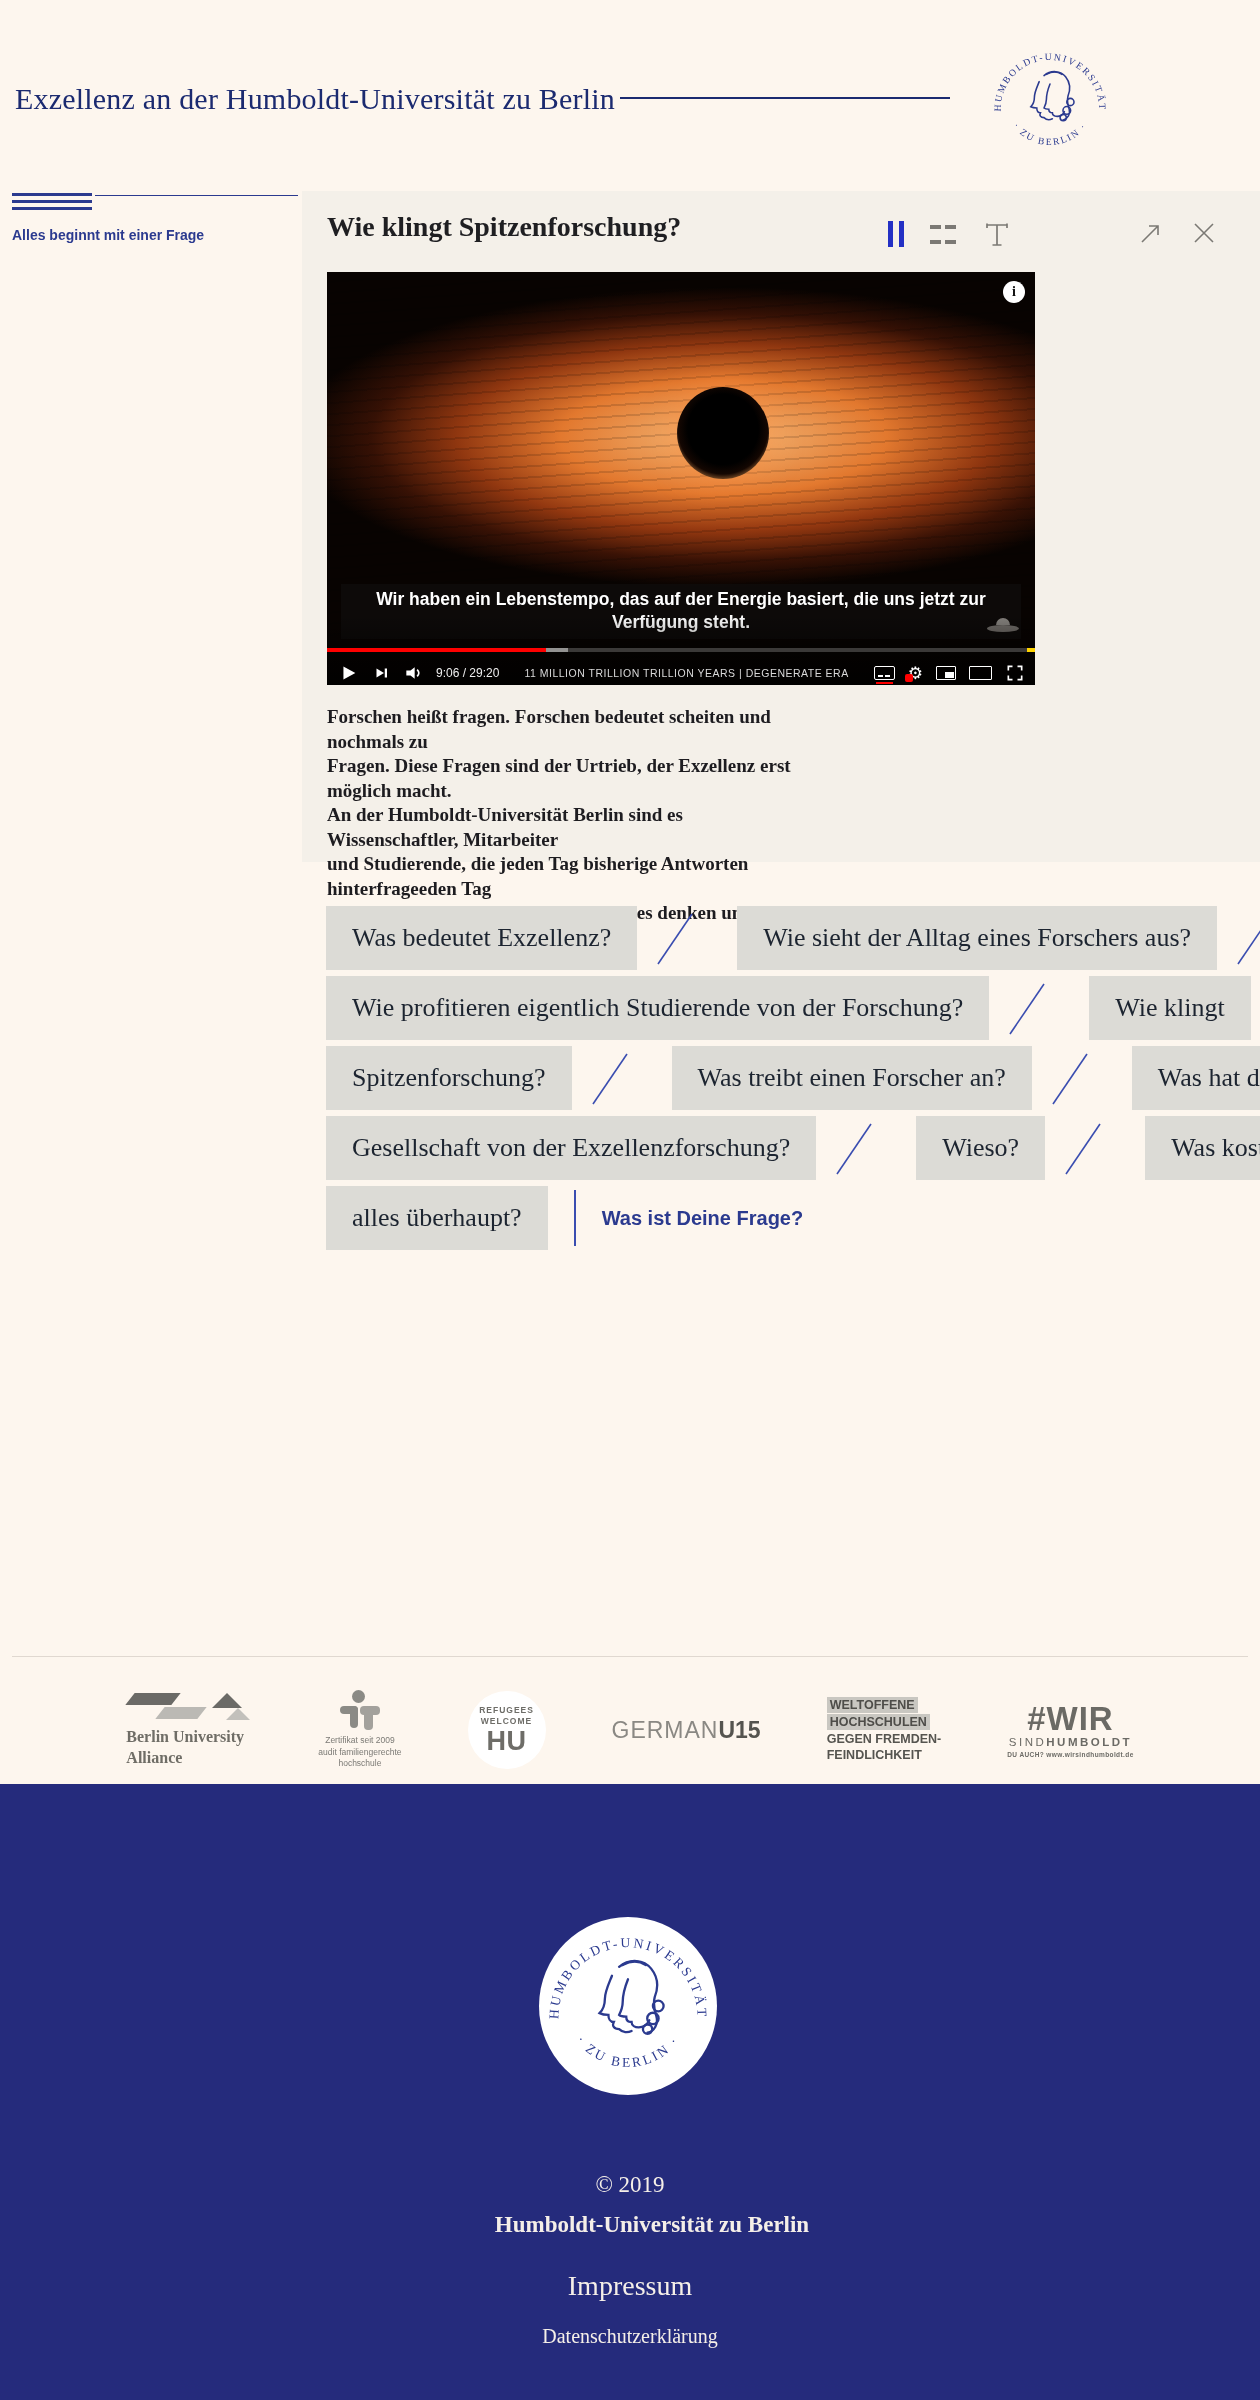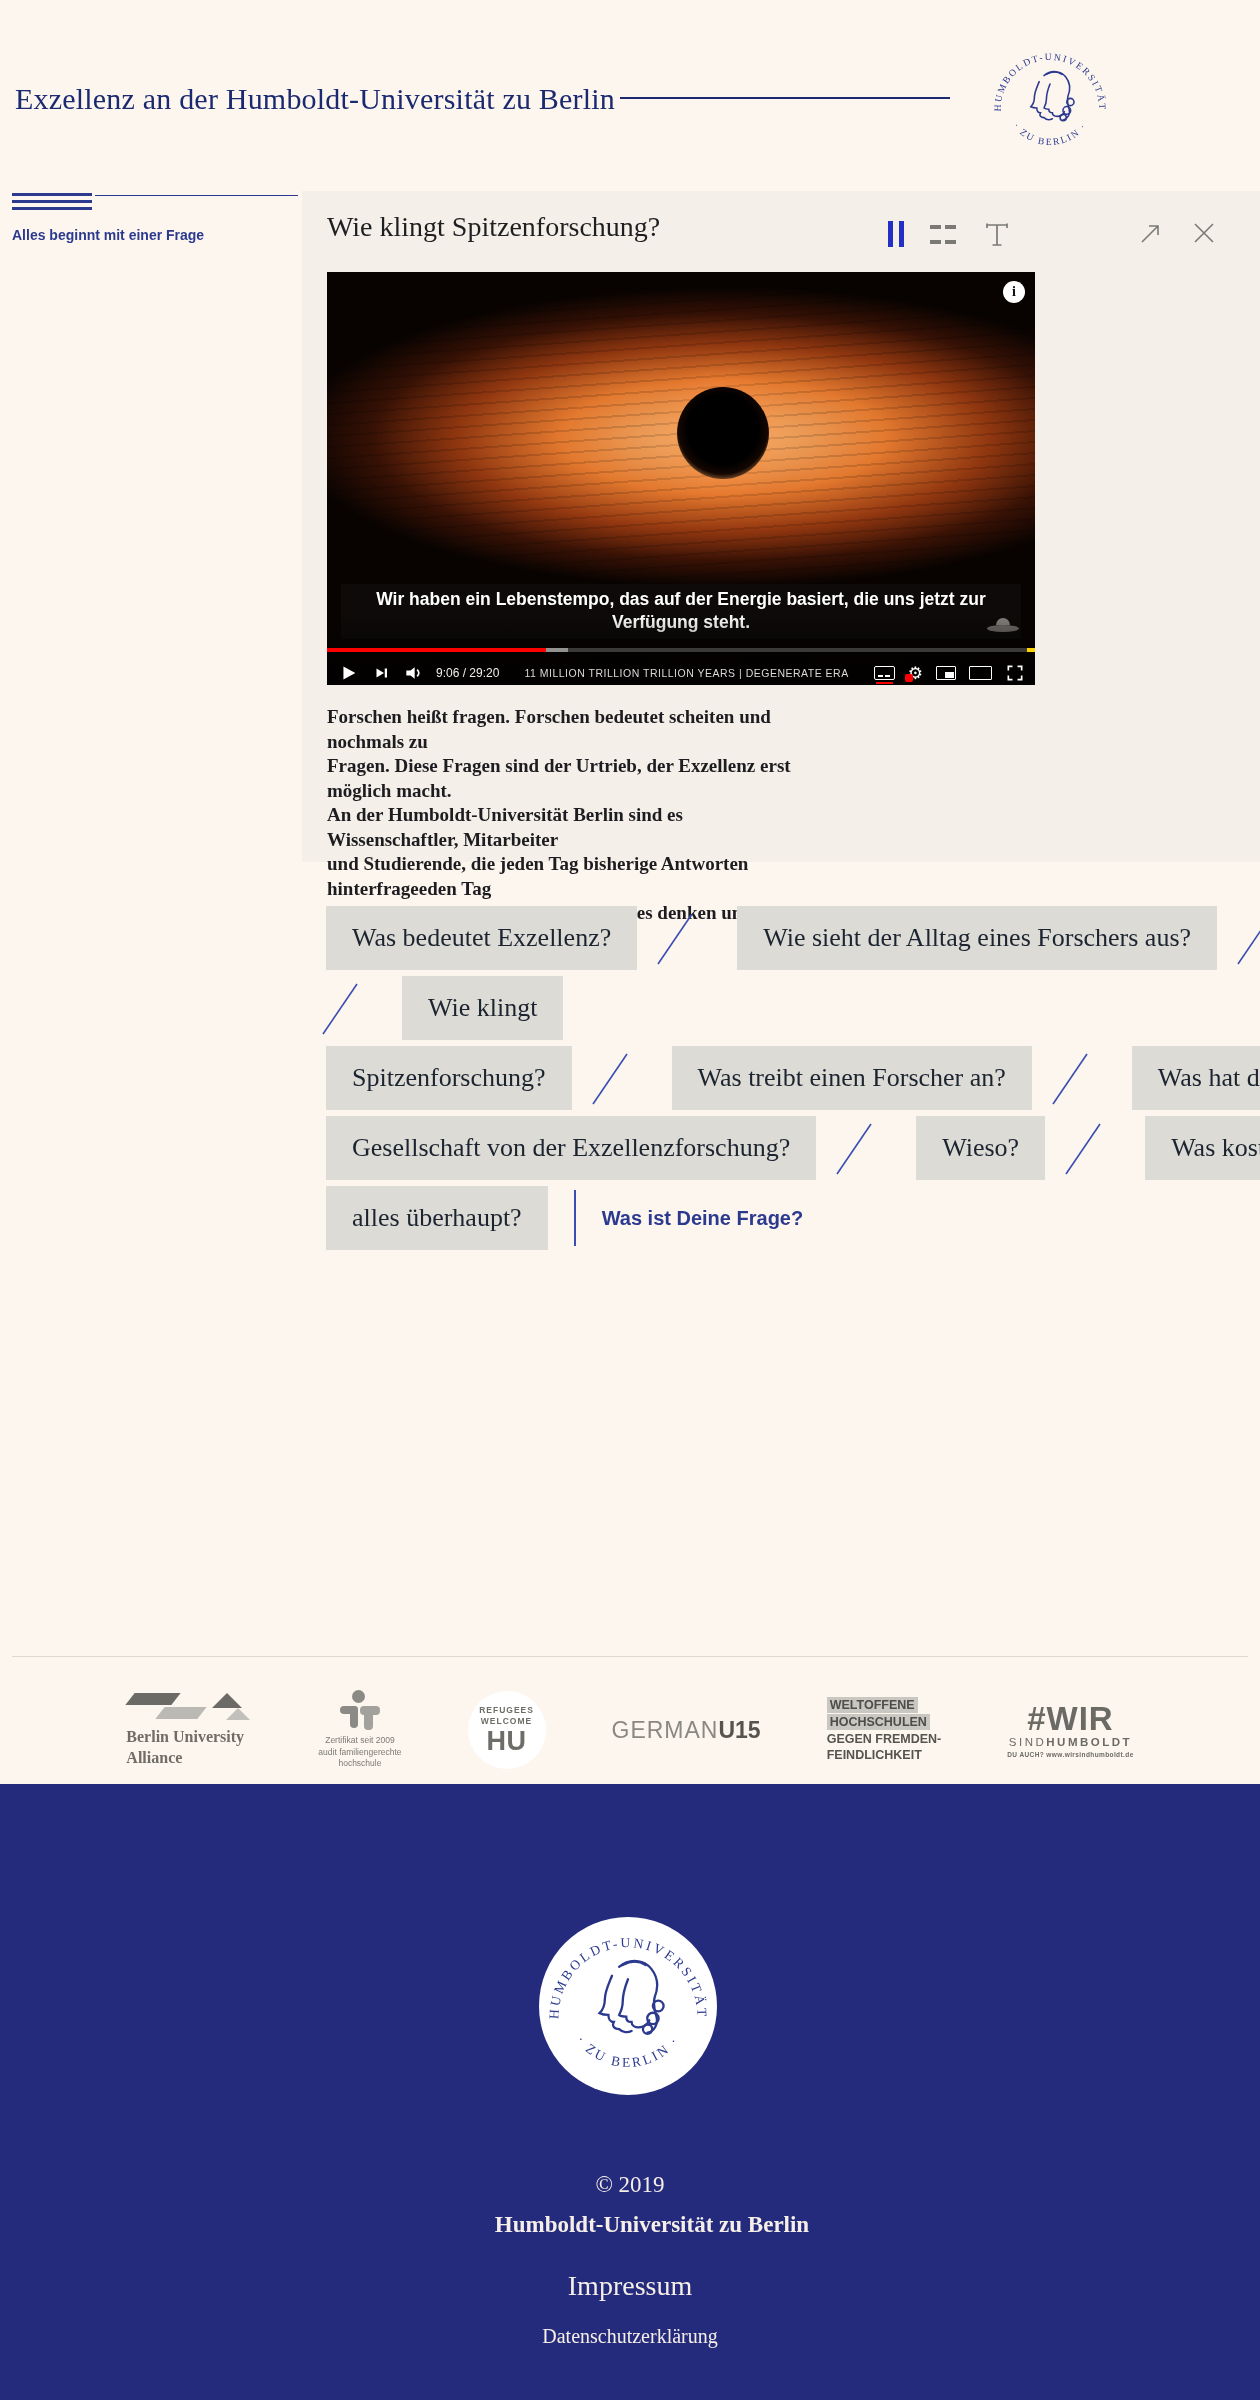--- a/index.html
+++ b/index.html
@@ -16,21 +16,21 @@
 
   
   .burger { position:absolute; left:12px; top:193px; width:80px; cursor:pointer; }
   .burger span { display:block; height:3px; background:#2b3a8f; margin-bottom:4px; }
   .side-rule { position:absolute; left:95px; top:195px; width:203px; height:1px; background:#2b3a8f; }
   .side-label { position:absolute; left:12px; top:227px; font-family:"Liberation Sans","DejaVu Sans",sans-serif;
                 font-size:14px; font-weight:600; color:#2b3a8f; cursor:pointer; }
 
   
   .panel { position:absolute; left:302px; top:191px; width:958px; height:671px; background:#f4f0e9; }
-  .panel-title { position:absolute; left:25px; top:20px; font-size:28px; color:#1f1f22; }
+  .panel-title { position:absolute; left:25px; top:20px; font-size:28px; color:#1f1f22;font-weight:bold; }
   .toolbar { position:absolute; left:586px; top:28px; display:flex; gap:26px; align-items:center; }
   .toolbar2 { position:absolute; right:42px; top:28px; display:flex; gap:26px; align-items:center; }
   .tool { cursor:pointer; display:flex; align-items:center; }
   .pause-bars { display:flex; gap:6px; height:26px; }
   .pause-bars i { display:block; width:5px; height:26px; background:#2330c4; }
   .grid4 { display:grid; grid-template-columns:11px 11px; grid-template-rows:11px 11px; gap:4px; }
   .grid4 i { border:2px solid #7b7974; }
 
   
   .video { position:absolute; left:25px; top:81px; width:708px; height:413px; background:#020101; overflow:hidden; }
@@ -279,20 +279,21 @@
       <div class="q-box">Was bedeutet Exzellenz?</div>
       <svg class="q-slash" viewBox="0 0 46 64">
           <line x1="6" y1="58" x2="40" y2="8" stroke="#3a4db0" stroke-width="1.6"></line>
         </svg>
       <div class="q-box">Wie sieht der Alltag eines Forschers aus?</div>
       <svg class="q-slash" viewBox="0 0 46 64">
           <line x1="6" y1="58" x2="40" y2="8" stroke="#3a4db0" stroke-width="1.6"></line>
         </svg>
     </div>
     <div class="q-row">
+      <div class="q-box">Wie profitieren eigentlich Studierende von der Forschung?</div>
       <svg class="q-slash" viewBox="0 0 46 64">
           <line x1="6" y1="58" x2="40" y2="8" stroke="#3a4db0" stroke-width="1.6"></line>
         </svg>
       <div class="q-box">Wie klingt</div>
     </div>
     <div class="q-row">
       <div class="q-box">Spitzenforschung?</div>
       <svg class="q-slash" viewBox="0 0 46 64">
           <line x1="6" y1="58" x2="40" y2="8" stroke="#3a4db0" stroke-width="1.6"></line>
         </svg>

